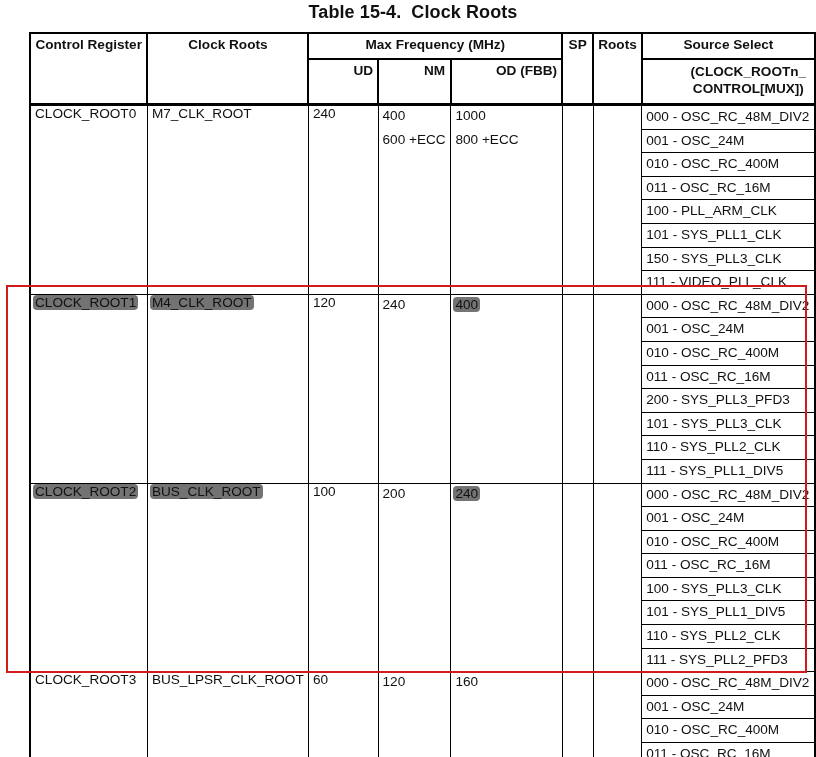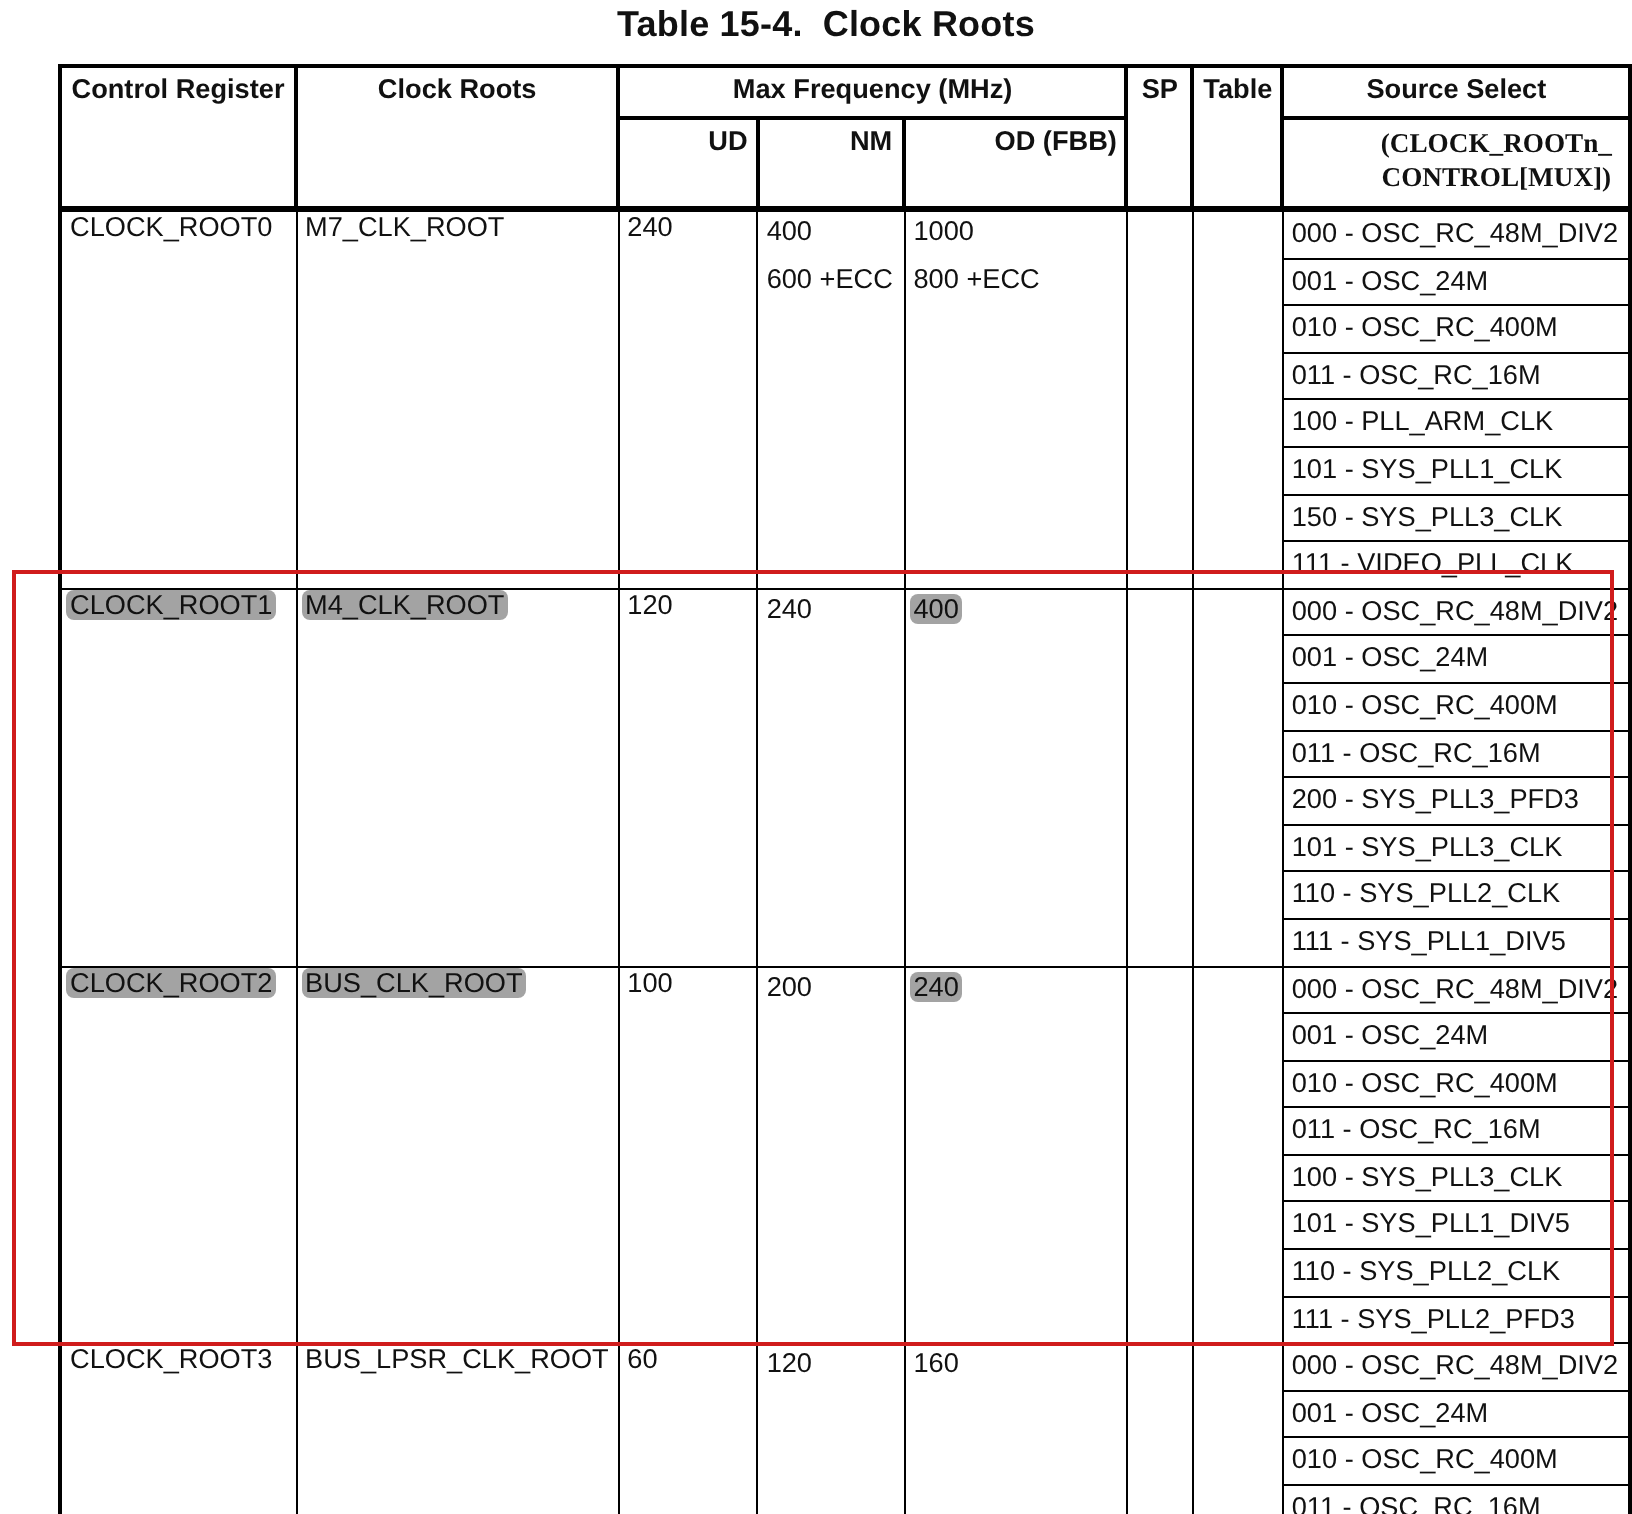--- a/index.html
+++ b/index.html
@@ -14,21 +14,21 @@
              overflow:hidden; white-space:nowrap; }
   table.ct th { font-weight:bold; font-size:13.6px; text-align:center; padding-top:3px; }
   thead tr.h1 th { height:21px; }
   thead tr.h2 th { height:40px;padding-left:44px; }
   thead { border-bottom:3px solid #000; }
   table.ct { border:2px solid #000; }
   thead th { border-width:2px 2px 1px 2px !important;margin-top:45px; }
   td.src { height:22.6px; line-height:22px; padding-top:0; padding-bottom:0; }
   td.span { padding-top:2px; }
   .line { display:block; height:24px; line-height:20px; }
-  .hl { background:#a3a3a3; border-radius:4px; padding:0 2px; margin-left:-2px; }
+  .hl { background:#737373; border-radius:4px; padding:0 2px; margin-left:-2px; }
   .redbox { position:absolute; left:6px; top:285px; width:801px; height:388px;
             border:2px solid #d01c1c; box-sizing:border-box; pointer-events:none; }
   .src-h { line-height:17px; }
 </style>
 </head>
 <body>
 
 <div class="title">
   <span>Table 15-4.</span><span class="sep"></span><span>Clock Roots</span>
 </div>
@@ -43,28 +43,28 @@
       <col style="width:46px">
       <col style="width:46px">
       <col style="width:176px">
   </colgroup>
   <thead>
     <tr class="h1">
       <th rowspan="2">Control Register</th>
       <th rowspan="2">Clock Roots</th>
       <th colspan="3">Max Frequency (MHz)</th>
       <th rowspan="2">SP</th>
-      <th rowspan="2">Table</th>
+      <th rowspan="2">Roots</th>
       <th>Source Select</th>
     </tr>
     <tr class="h2">
       <th>UD</th>
       <th>NM</th>
       <th>OD (FBB)</th>
-      <th class="src-h" style="white-space:normal;word-break:break-all;font-family:Liberation Serif, serif;">(CLOCK_ROOTn_CONTROL[MUX])</th>
+      <th class="src-h" style="white-space:normal;word-break:break-all;">(CLOCK_ROOTn_CONTROL[MUX])</th>
     </tr>
   </thead>
   <tbody id="tbody">
       <tr>
         <td class="span" rowspan="8"><span>CLOCK_ROOT0</span></td>
         <td class="span" rowspan="8"><span>M7_CLK_ROOT</span></td>
         <td class="span" rowspan="8"><span>240</span></td>
         <td class="span" rowspan="8">
           <span class="line"><span>400</span></span>
           <span class="line"><span>600 +ECC</span></span>

